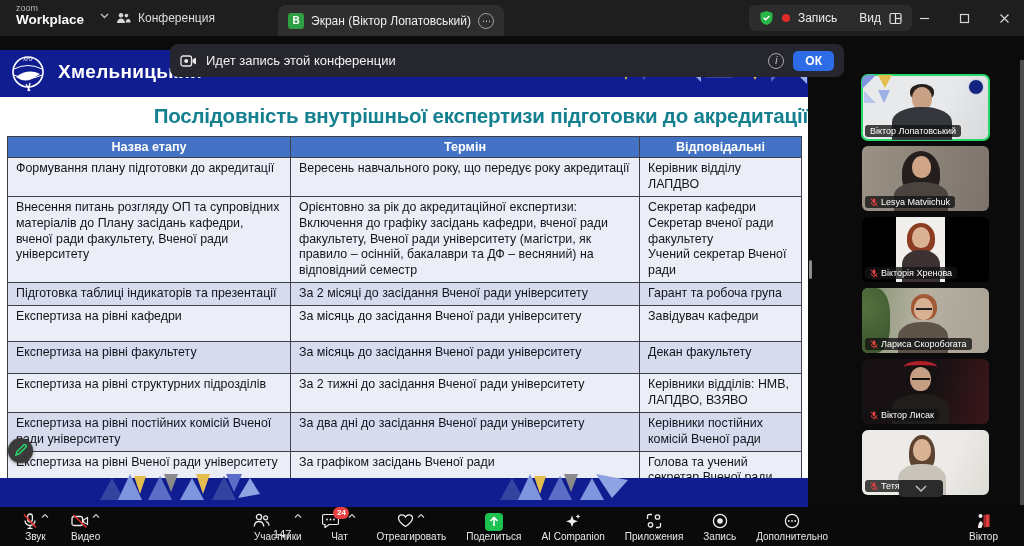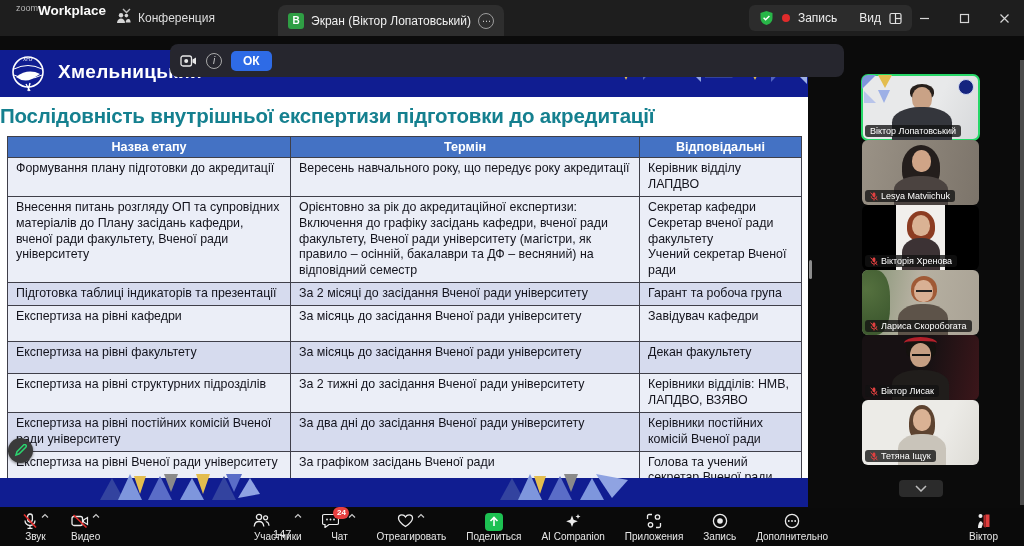--- a/index.html
+++ b/index.html
@@ -8,21 +8,21 @@
     --speaking-green:#27d768; --badge-green:#2f9e44;
   }
   *{box-sizing:border-box;margin:0;padding:0}
   html,body{width:1024px;height:546px;overflow:hidden;background:#000;
     font-family:"Liberation Sans","DejaVu Sans",sans-serif;}
   .app{position:relative;width:1024px;height:546px;background:#0b0b0b}
 
   
   .titlebar{position:relative;height:36px;background:#1e1e1e}
   .tb-logo{position:absolute;left:16px;top:4px;display:flex;align-items:center;gap:16px;cursor:default}
-  .tb-logo .stack{display:flex;flex-direction:row;line-height:1.05}
+  .tb-logo .stack{display:flex;flex-direction:column;line-height:1.05}
   .tb-logo .z1{font-size:9px;color:#b5b5b5}
   .tb-logo .z2{font-size:13.5px;color:#fafafa;font-weight:700}
   .chev-dn{width:9px;height:6px}
   .tab-conf{position:absolute;left:116px;top:0;height:36px;display:flex;align-items:center;gap:7px;
     color:#dedede;font-size:12px;cursor:pointer}
   .tab-active{position:absolute;left:278px;top:5px;height:31px;background:#2e2e2e;
     border-radius:8px 8px 0 0;display:flex;align-items:center;gap:7px;padding:0 10px;color:#f0f0f0;font-size:12px}
   .tab-badge{width:16px;height:16px;border-radius:3px;background:var(--badge-green);color:#fff;
     font-size:10px;font-weight:700;display:flex;align-items:center;justify-content:center}
   .tab-menu{width:16px;height:16px;border:1px solid #9c9c9c;border-radius:50%;color:#cfcfcf;
@@ -37,21 +37,21 @@
   .main{position:relative;height:472px;display:flex;background:#0b0b0b}
   .stage{position:relative;flex:1}
   .sidebar{position:relative;width:170px}
 
   
   .slide{position:absolute;left:0;top:14px;width:808px;height:457px;background:#fff;overflow:hidden}
   .banner{position:relative;height:47px;background:var(--banner-navy)}
   .uni-logo{position:absolute;left:6px;top:3px}
   .uni-name{position:absolute;left:58px;top:11px;color:#fff;font-size:19px;font-weight:700;letter-spacing:.3px}
   .banner-tris{position:absolute;right:0;top:0}
-  .slide-title{margin-top:7px;text-align:left;color:var(--title-teal);
+  .slide-title{margin-top:7px;text-align:right;color:var(--title-teal);
     font-size:20.5px;font-weight:800;letter-spacing:-.2px}
   .ptable{border-collapse:collapse;margin:8px 6px 0 7px;width:794px;table-layout:fixed;
     font-size:12.4px;color:#13131c}
   .ptable th{background:var(--table-header);color:#fff;font-size:12.6px;font-weight:700;
     border:1px solid #3f3f49;padding:3px 4px}
   .ptable td{border:1px solid #3f3f49;padding:3px 8px;vertical-align:top;background:#ebeef7;line-height:1.28}
   .ptable tbody tr:nth-child(odd):nth-child(n+3) td{background:#d6dbee}
   .ptable .pre{white-space:pre-line}
   .ptable col.c1{width:283px}.ptable col.c2{width:349px}.ptable col.c3{width:162px}
   tr.r1{height:29px}tr.r2{height:84px}tr.r3{height:22px}tr.r4{height:36px}
@@ -68,21 +68,21 @@
   .notif-text{color:#f2f2f2;font-size:13px;flex:1}
   .info-i{width:16px;height:16px;border:1px solid #a9a9a9;border-radius:50%;color:#c9c9c9;
     font-size:10px;line-height:14px;text-align:center;font-style:italic}
   .ok-btn{background:var(--accent-blue);color:#fff;font-size:12px;font-weight:700;border:none;
     border-radius:5px;padding:3px 12px;cursor:pointer}
 
   .stage-thumb{position:absolute;left:809px;top:224px;width:3px;height:19px;background:#8d8d8d;border-radius:2px}
 
   
   .tiles{position:absolute;left:8px;top:39px;width:117px}
-  .tile{position:relative;width:117px;height:65px;border-radius:6px;margin-bottom:0;
+  .tile{position:relative;width:127px;height:65px;border-radius:6px;margin-bottom:6px;
     overflow:hidden;background:#111;cursor:pointer}
   .tile.speaking{outline:2px solid var(--speaking-green);outline-offset:-1px}
   .nametag{position:absolute;left:3px;bottom:3px;background:rgba(18,18,18,.78);border-radius:3px;
     padding:1px 5px;display:flex;align-items:center;gap:3px;max-width:110px}
   .nametag span{color:#fff;font-size:9px;white-space:nowrap;overflow:hidden;text-overflow:ellipsis}
   .head{position:absolute;border-radius:50% 50% 46% 46%}
   .hair{position:absolute;border-radius:50% 50% 40% 40%}
   .bodyv{position:absolute;border-radius:46% 46% 0 0}
   .glasses{position:absolute;height:3px;border-top:2px solid #222;width:16px}
   
@@ -324,20 +324,21 @@
           </svg>
         </div>
       </div>
 
       <div class="notif">
         <svg width="17" height="14" viewBox="0 0 17 14">
           <rect x="1" y="2" width="10.5" height="10" rx="2" fill="none" stroke="#e8e8e8" stroke-width="1.3"></rect>
           <circle cx="6.2" cy="7" r="2" fill="#e8e8e8"></circle>
           <path d="M12.5 5.5L16 3.5v7l-3.5-2z" fill="#e8e8e8"></path>
         </svg>
+        <span class="notif-text">Идет запись этой конференции</span>
         <span class="info-i">i</span>
         <button class="ok-btn">ОК</button>
       </div>
 
       <div class="stage-thumb"></div>
     </div>
 
     <div class="sidebar">
       <div class="tiles">
 

